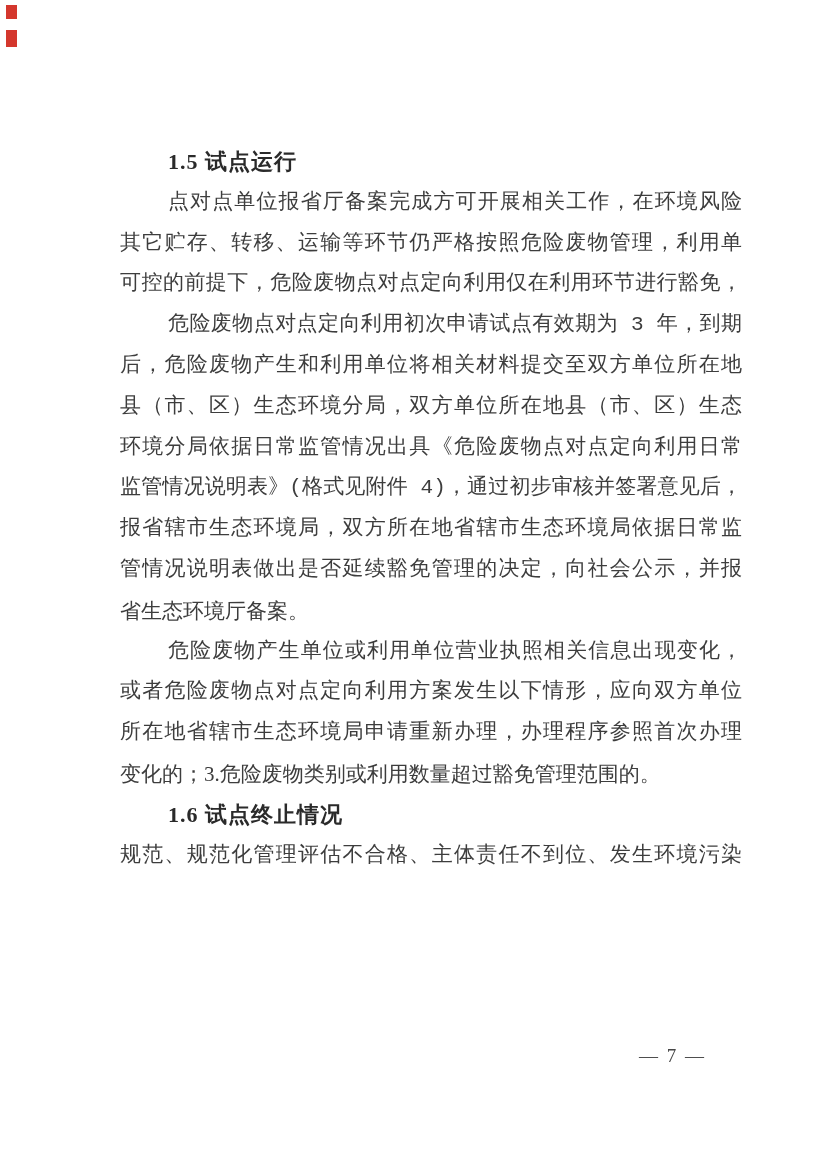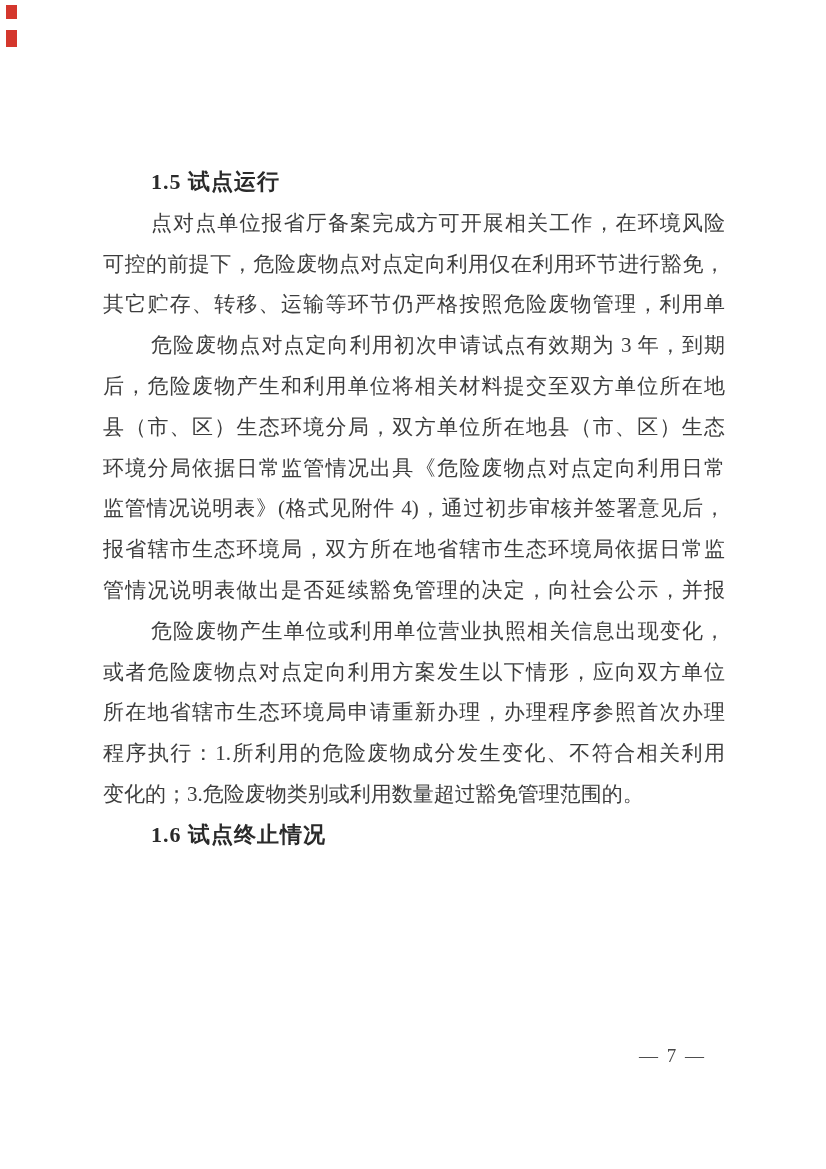--- a/index.html
+++ b/index.html
@@ -7,35 +7,35 @@
     position: relative;
     width: 826px;
     height: 1169px;
     background: #ffffff;
     overflow: hidden;
     font-family: "Liberation Serif", "DejaVu Serif", serif;
     color: #3d3d3d;
   }
   .doc {
     position: absolute;
-    left: 103px;
+    left: 120px;
     top: 142px;
     width: 622px;
-    margin-top: 20px;
   }
   .line {
     height: 40.8px;
     line-height: 40.8px;
     font-size: 21px;
     text-align: justify;
     text-align-last: left;
     overflow: hidden;
   }
   .line.jfull {
     text-align-last: justify;
+    font-family: Liberation Mono, monospace;
   }
   .line.indent {
     text-indent: 48px;
   }
   .heading {
     height: 40.8px;
     line-height: 40.8px;
     margin-left: 48px;
     font-size: 22px;
     font-weight: bold;
@@ -65,38 +65,39 @@
 <body>
 
 <div class="page" style="background: rgb(255, 255, 255); color: rgb(61, 61, 61);">
   <div class="red-mark red-mark-1" style="background: rgb(208, 38, 27);"></div>
   <div class="red-mark red-mark-2" style="background: rgb(208, 38, 27);"></div>
 
   <div class="doc">
       <div class="heading">1.5 试点运行</div>
       <div class="para">
         <div class="line indent jfull">点对点单位报省厅备案完成方可开展相关工作，在环境风险</div>
+        <div class="line jfull">其它贮存、转移、运输等环节仍严格按照危险废物管理，利用单</div>
         <div class="line jfull">可控的前提下，危险废物点对点定向利用仅在利用环节进行豁免，</div>
-        <div class="line jfull">其它贮存、转移、运输等环节仍严格按照危险废物管理，利用单</div>
       </div>
       <div class="para">
         <div class="line indent jfull">危险废物点对点定向利用初次申请试点有效期为 3 年，到期</div>
         <div class="line jfull">后，危险废物产生和利用单位将相关材料提交至双方单位所在地</div>
         <div class="line jfull">县（市、区）生态环境分局，双方单位所在地县（市、区）生态</div>
         <div class="line jfull">环境分局依据日常监管情况出具《危险废物点对点定向利用日常</div>
         <div class="line jfull">监管情况说明表》(格式见附件 4)，通过初步审核并签署意见后，</div>
         <div class="line jfull">报省辖市生态环境局，双方所在地省辖市生态环境局依据日常监</div>
         <div class="line jfull">管情况说明表做出是否延续豁免管理的决定，向社会公示，并报</div>
+        <div class="line">省生态环境厅备案。</div>
       </div>
       <div class="para">
         <div class="line indent jfull">危险废物产生单位或利用单位营业执照相关信息出现变化，</div>
         <div class="line jfull">或者危险废物点对点定向利用方案发生以下情形，应向双方单位</div>
         <div class="line jfull">所在地省辖市生态环境局申请重新办理，办理程序参照首次办理</div>
-        <div class="line jfull">程序执行：1.所利用的危险废物成分发生变化、不符合相关利用</div>
         <div class="line">变化的；3.危险废物类别或利用数量超过豁免管理范围的。</div>
       </div>
       <div class="heading">1.6 试点终止情况</div>
       <div class="para">
+        <div class="line jfull">规范、规范化管理评估不合格、主体责任不到位、发生环境污染</div>
       </div>
     </div>
 
   <div class="page-number">— 7 —</div>
 </div>
 
 </body></html>

